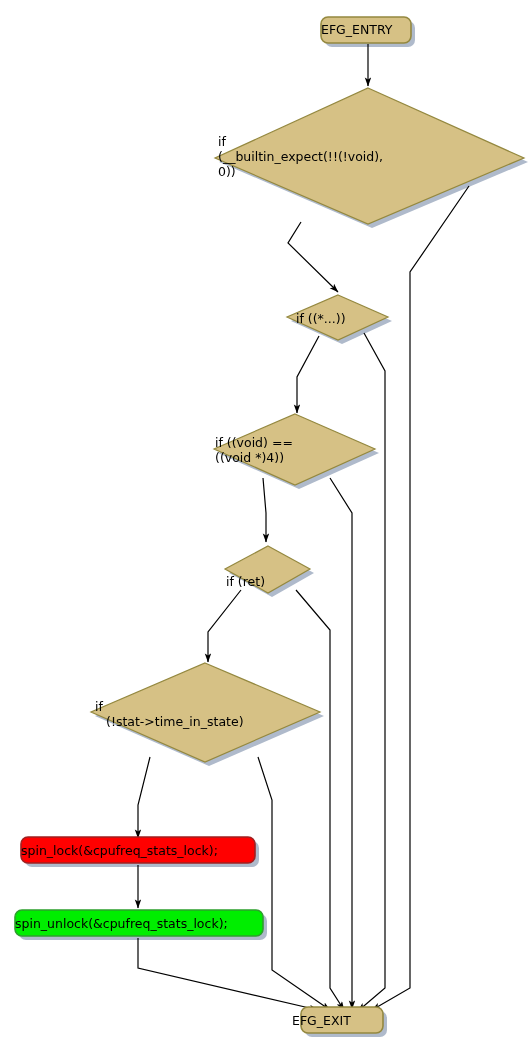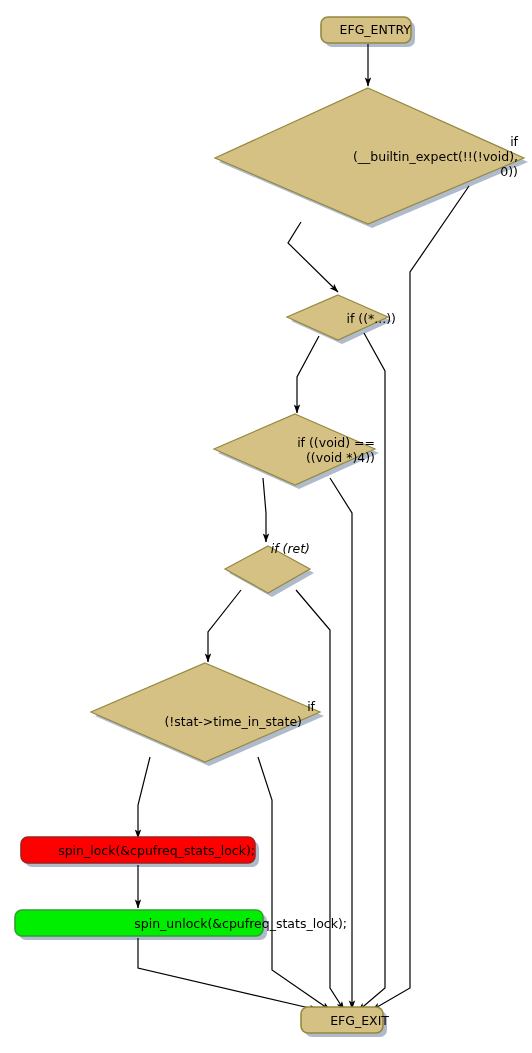--- a/index.html
+++ b/index.html
@@ -1,19 +1,19 @@
 <!DOCTYPE html>
 <html><head>
 <meta charset="utf-8">
 <style>
   html,body{margin:0;padding:0;background:#ffffff;}
   body{width:532px;height:1053px;position:relative;
        font-family:"DejaVu Sans","Liberation Sans",sans-serif;}
   #canvas{position:absolute;inset:0;width:532px;height:1053px;}
-  .lbl{position:absolute;text-align:right;color:#000;font-size:12.5px;
+  .lbl{position:absolute;text-align:left;color:#000;font-size:12.5px;
        line-height:15px;white-space:pre;pointer-events:none;}
   svg{position:absolute;left:0;top:0;}
 </style>
 </head>
 <body>
 
 <div id="canvas">
 
   <svg width="532" height="1053" viewBox="0 0 532 1053">
     <defs>
@@ -89,24 +89,24 @@
 
   <div class="lbl" style="left:218px;top:134px;width:300px;">if</div>
   <div class="lbl" style="left:218px;top:149px;width:300px;">(__builtin_expect(!!(!void),</div>
   <div class="lbl" style="left:218px;top:164px;width:300px;">0))</div>
 
   <div class="lbl" style="left:296px;top:311px;width:100px;">if ((*...))</div>
 
   <div class="lbl" style="left:215px;top:435px;width:160px;">if ((void) ==</div>
   <div class="lbl" style="left:215px;top:450px;width:160px;">((void *)4))</div>
 
-  <div class="lbl" style="left:226px;top:541px;width:84px;font-style:italic;">if (ret)</div>
+  <div class="lbl" style="left:226px;top:574px;width:84px;">if (ret)</div>
 
   <div class="lbl" style="left:95px;top:699px;width:220px;">if</div>
-  <div class="lbl" style="left:82px;top:714px;width:220px;">(!stat-&gt;time_in_state)</div>
+  <div class="lbl" style="left:106px;top:714px;width:220px;">(!stat-&gt;time_in_state)</div>
 
   <div class="lbl" style="left:21px;top:843px;width:234px;">spin_lock(&amp;cpufreq_stats_lock);</div>
 
-  <div class="lbl" style="left:15px;top:916px;width:292px;margin-left:40px;">spin_unlock(&amp;cpufreq_stats_lock);</div>
+  <div class="lbl" style="left:15px;top:916px;width:292px;">spin_unlock(&amp;cpufreq_stats_lock);</div>
 
-  <div class="lbl" style="left:307px;top:1013px;width:82px;">EFG_EXIT</div>
+  <div class="lbl" style="left:292px;top:1013px;width:82px;">EFG_EXIT</div>
 
 </div>
 
 </body></html>

